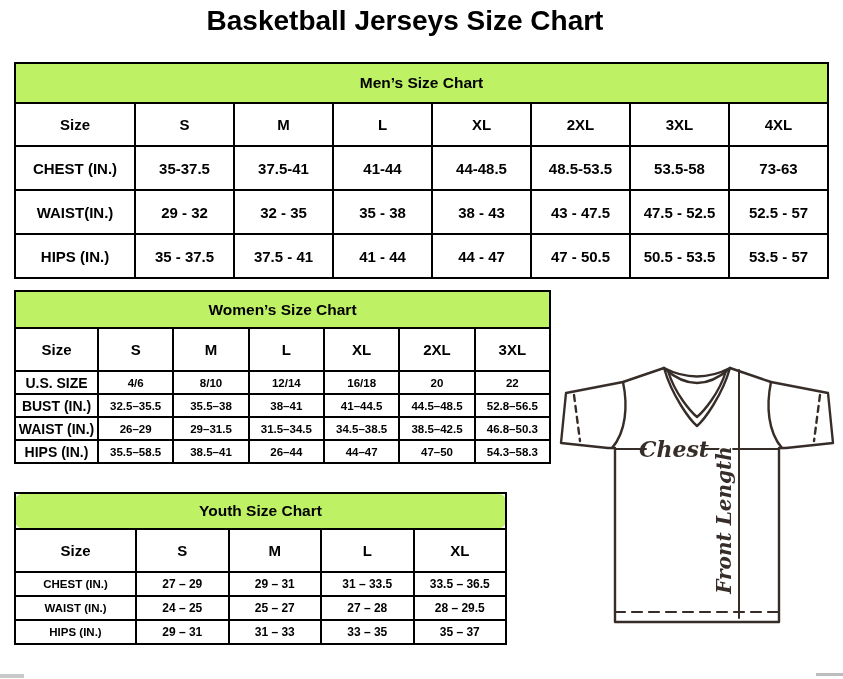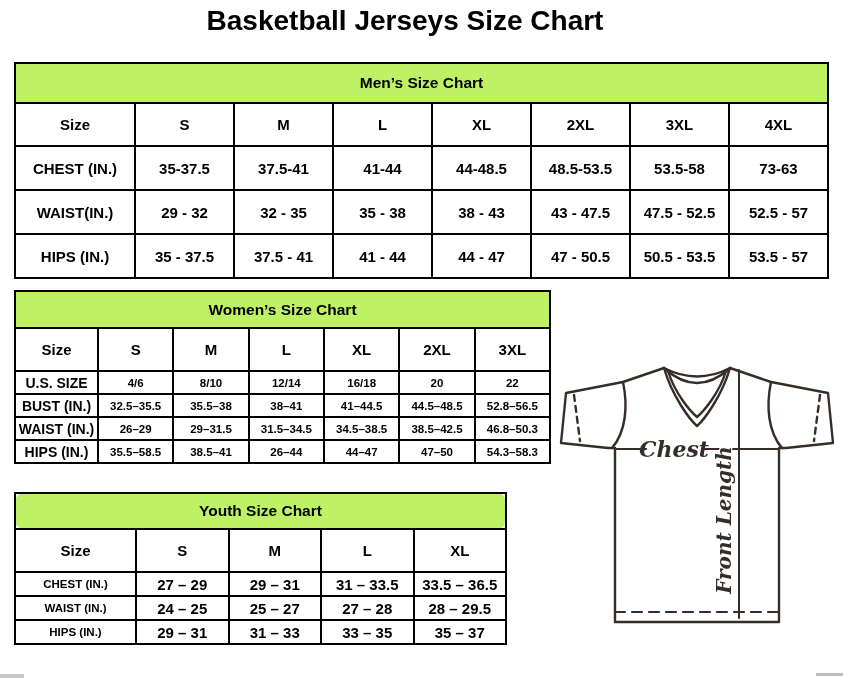--- a/index.html
+++ b/index.html
@@ -30,21 +30,21 @@
   #women{left:14px;top:290px;width:537px;}
   #women tr.cap td{height:35px;}
   #women tr.hdr th{height:41px;font-size:15px;}
   #women tr.row th{height:21px;font-size:14px;margin-top:24px;}
   #women tr.row td{height:21px;font-size:11.5px;margin-left:35px;}
   
   #youth{left:14px;top:492px;width:493px;}
   #youth tr.cap td{height:34px;border-radius:9px;}
   #youth tr.hdr th{height:41px;font-size:15px;}
   #youth tr.row th{height:22px;font-size:11.5px;}
-  #youth tr.row td{height:22px;font-size:15px;}
+  #youth tr.row td{height:22px;font-size:12px;}
   
   #jersey{position:absolute;left:558px;top:360px;}
   
   .scroll-frag{position:absolute;background:#c9c9c9;}
   #frag-left{left:0;top:674px;width:24px;height:4px;}
   #frag-right{left:816px;top:673px;width:27px;height:3px;background:#bdbdbd;}
 </style>
 </head>
 <body>
 

